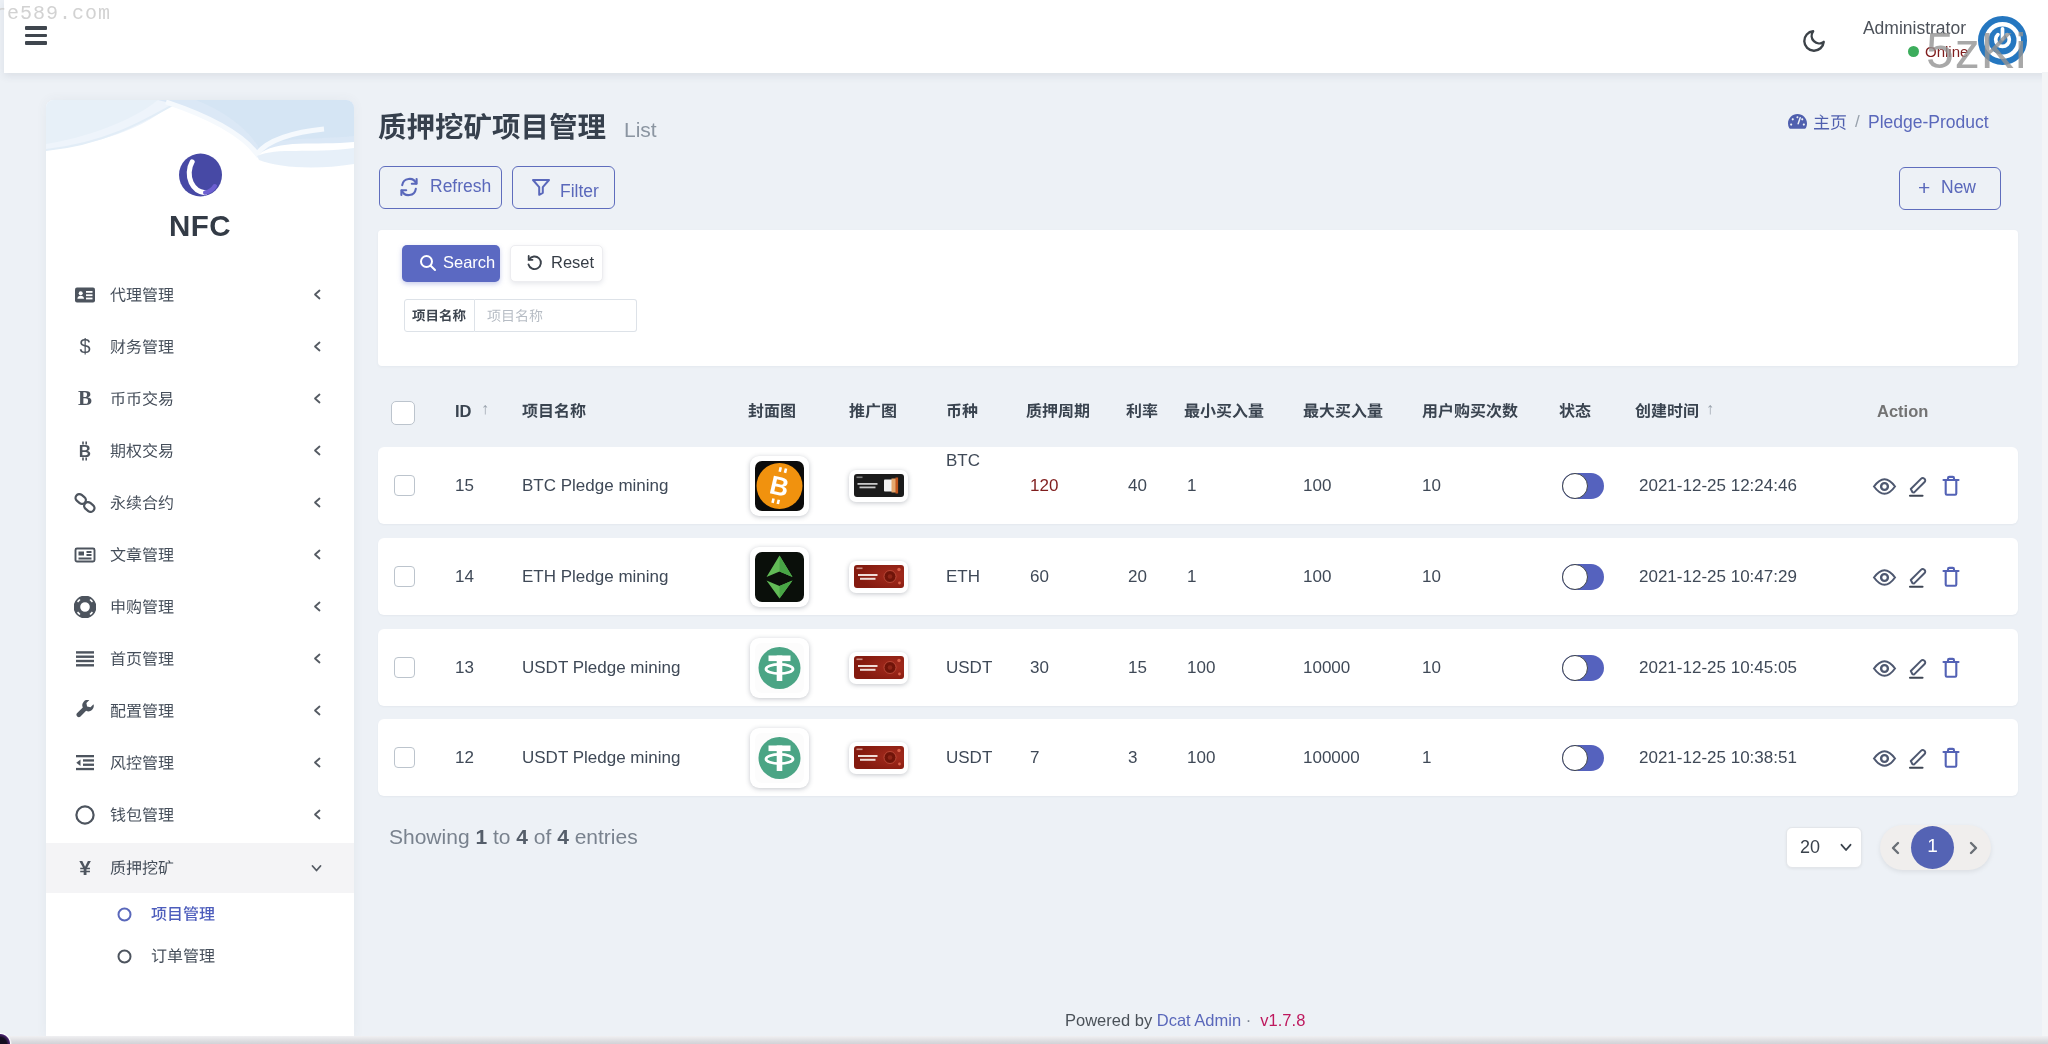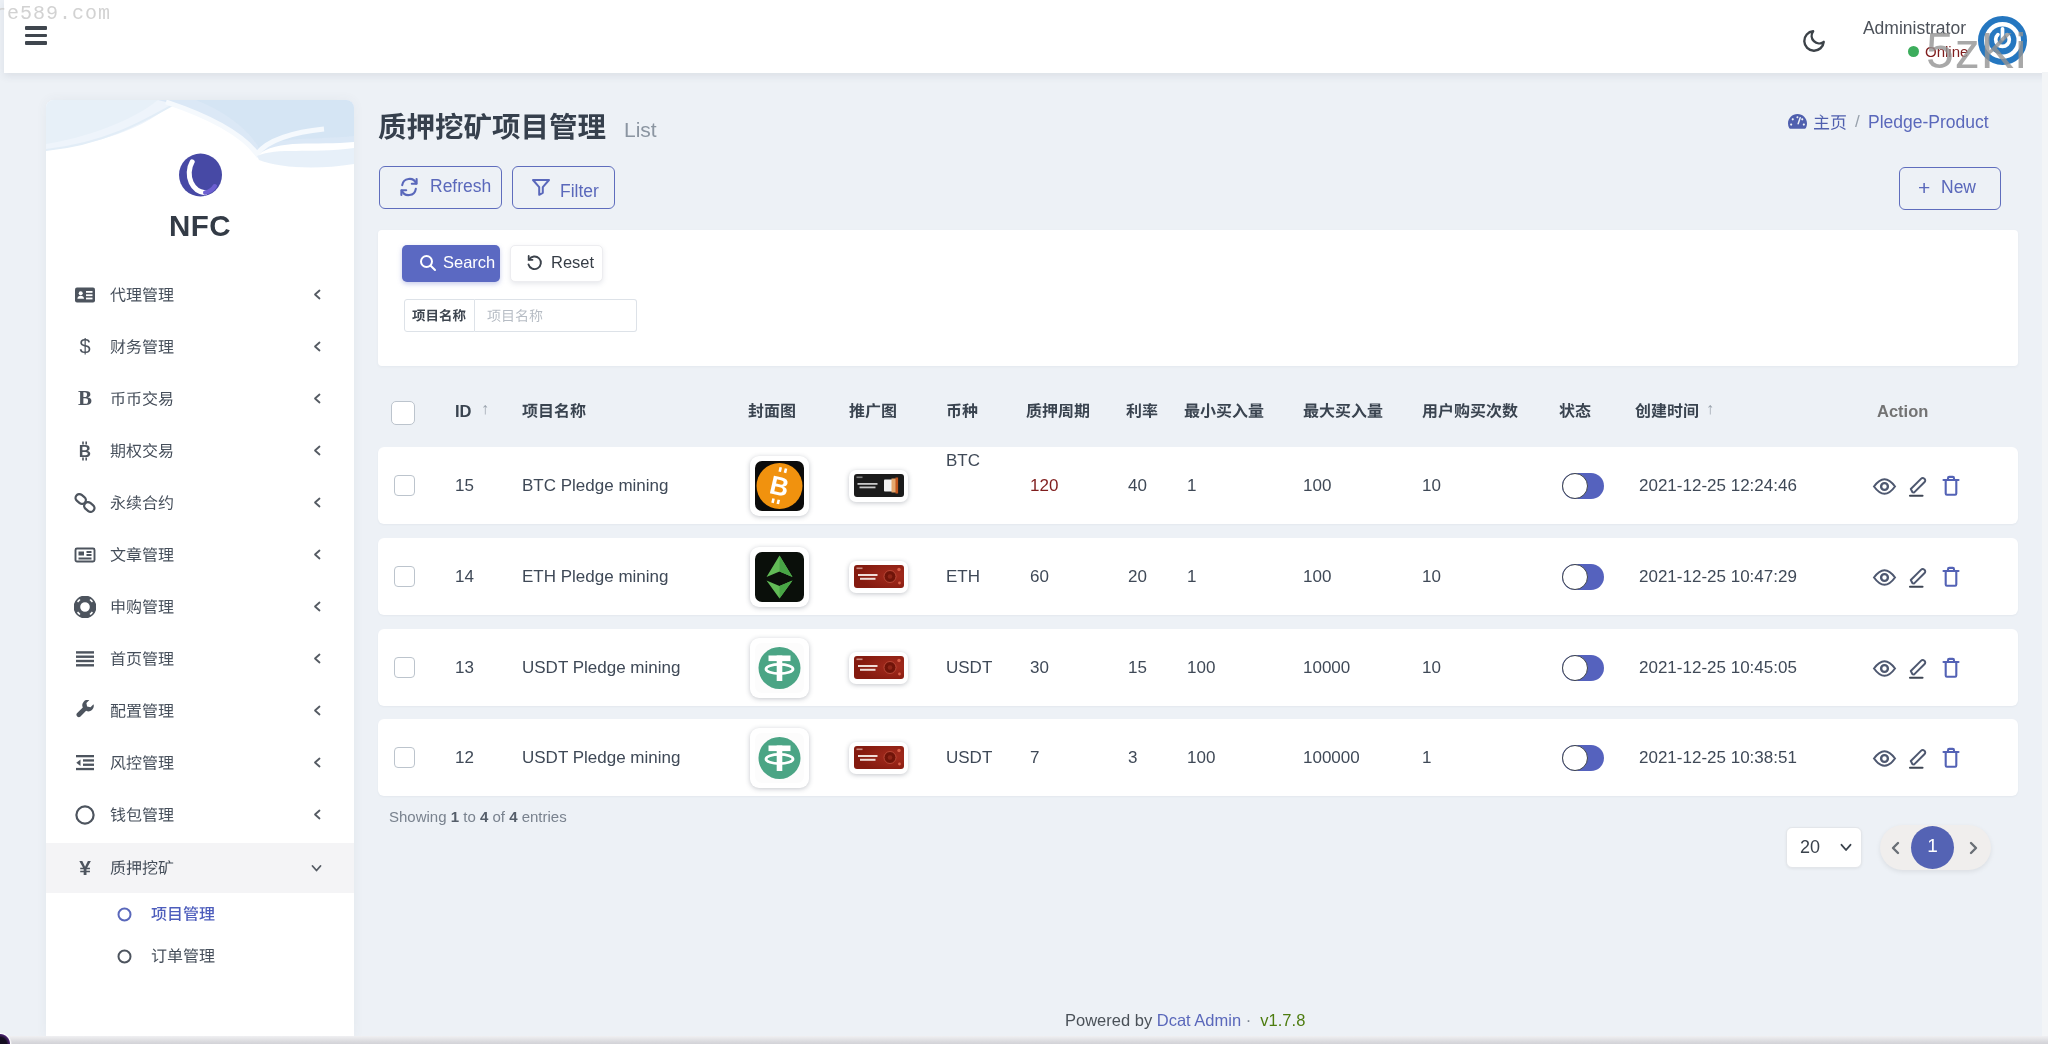--- a/index.html
+++ b/index.html
@@ -480,30 +480,30 @@
   </svg>
 <svg class="abs" style="left:1908px;top:747.5px" width="22" height="21" viewBox="0 0 22 21" fill="none" stroke="#4e5870" stroke-width="2" stroke-linejoin="round" stroke-linecap="round">
     <path d="M4.5 16.2 L2.8 13 L13.2 2.6 a2.1 2.1 0 0 1 3 0 l0.4 0.4 a2.1 2.1 0 0 1 0 3 L6.2 16.4 Z"></path>
     <path d="M2 19.7 h12.5" stroke="#3f4654" stroke-width="2.1"></path>
   </svg>
 <svg class="abs" style="left:1941px;top:747.0px" width="20" height="22" viewBox="0 0 20 22" fill="none" stroke="#5362b5" stroke-width="2.1" stroke-linejoin="round" stroke-linecap="round">
     <path d="M7 4.5 V3.2 a1.3 1.3 0 0 1 1.3 -1.3 h3.4 a1.3 1.3 0 0 1 1.3 1.3 V4.5"></path>
     <path d="M2.5 5 h15"></path>
     <rect x="4.7" y="5" width="10.6" height="14.8" rx="1.2"></rect>
   </svg>
-<div class="abs" style="left:389px;top:808px;font-size:15px;color:#79828e">Showing <b style="color:#555e6a">1</b> to <b style="color:#555e6a">4</b> of <b style="color:#555e6a">4</b> entries</div>
+<div class="abs" style="left:389px;top:825px;font-size:21px;color:#79828e">Showing <b style="color:#555e6a">1</b> to <b style="color:#555e6a">4</b> of <b style="color:#555e6a">4</b> entries</div>
 <div class="abs" style="left:1786px;top:827px;width:76px;height:41px;background:#fff;border:1px solid #e3e6ea;border-radius:6px;box-shadow:0 1px 3px rgba(0,0,0,.06)"></div>
 <div class="abs" style="left:1800px;top:837px;font-size:18px;color:#3a424c">20</div>
 <svg class="abs" style="left:1840px;top:843px" width="12" height="9" viewBox="0 0 12 9" fill="none" stroke="#3a424c" stroke-width="1.8" stroke-linecap="round" stroke-linejoin="round">
     <path d="M1.5 1.8 L6 7 L10.5 1.8"></path>
   </svg>
 <div class="abs" style="left:1880px;top:825px;width:111px;height:45px;background:#f0eeed;border-radius:23px;box-shadow:0 2px 5px rgba(0,0,0,.08)"></div>
 <svg class="abs" style="left:1890px;top:841px" width="11" height="14" viewBox="0 0 11 14" fill="none" stroke="#6a6f76" stroke-width="2.4" stroke-linecap="round" stroke-linejoin="round">
     <path d="M8 2 L3 7 L8 12"></path>
   </svg>
 <div class="abs" style="left:1911px;top:826px;width:43px;height:43px;border-radius:50%;background:#5463b4"></div>
 <div class="abs" style="left:1911px;top:835px;width:43px;text-align:center;font-size:19px;color:#fff">1</div>
 <svg class="abs" style="left:1968px;top:841px" width="11" height="14" viewBox="0 0 11 14" fill="none" stroke="#6a6f76" stroke-width="2.4" stroke-linecap="round" stroke-linejoin="round">
     <path d="M3 2 L8 7 L3 12"></path>
   </svg>
-<div class="abs" style="left:1065px;top:1011px;font-size:16.5px;color:#4a5158">Powered by <span style="color:#5a68bb">Dcat Admin</span> <span style="color:#79828e">·</span>&nbsp; <span style="color:#4d7c0f">v1.7.8</span></div>
+<div class="abs" style="left:1065px;top:1011px;font-size:16.5px;color:#4a5158">Powered by <span style="color:#5a68bb">Dcat Admin</span> <span style="color:#79828e">·</span>&nbsp; <span style="color:#be185d">v1.7.8</span></div>
 <div class="abs" style="left:2042px;top:72px;width:6px;height:968px;background:#f3f5f7"></div>
 <div class="abs" style="left:0;top:1036px;width:2048px;height:8px;background:linear-gradient(to bottom,#f0f0f2 0%,#dadade 70%,#d2d2d7 100%)"></div>
 <div class="abs" style="left:0;top:1033px;width:13px;height:11px;background:radial-gradient(circle at 0px 11px, #140d20 6.5px, #4c2570 9.5px, rgba(255,255,255,.9) 10.5px, transparent 12px)"></div>
 </body></html>

